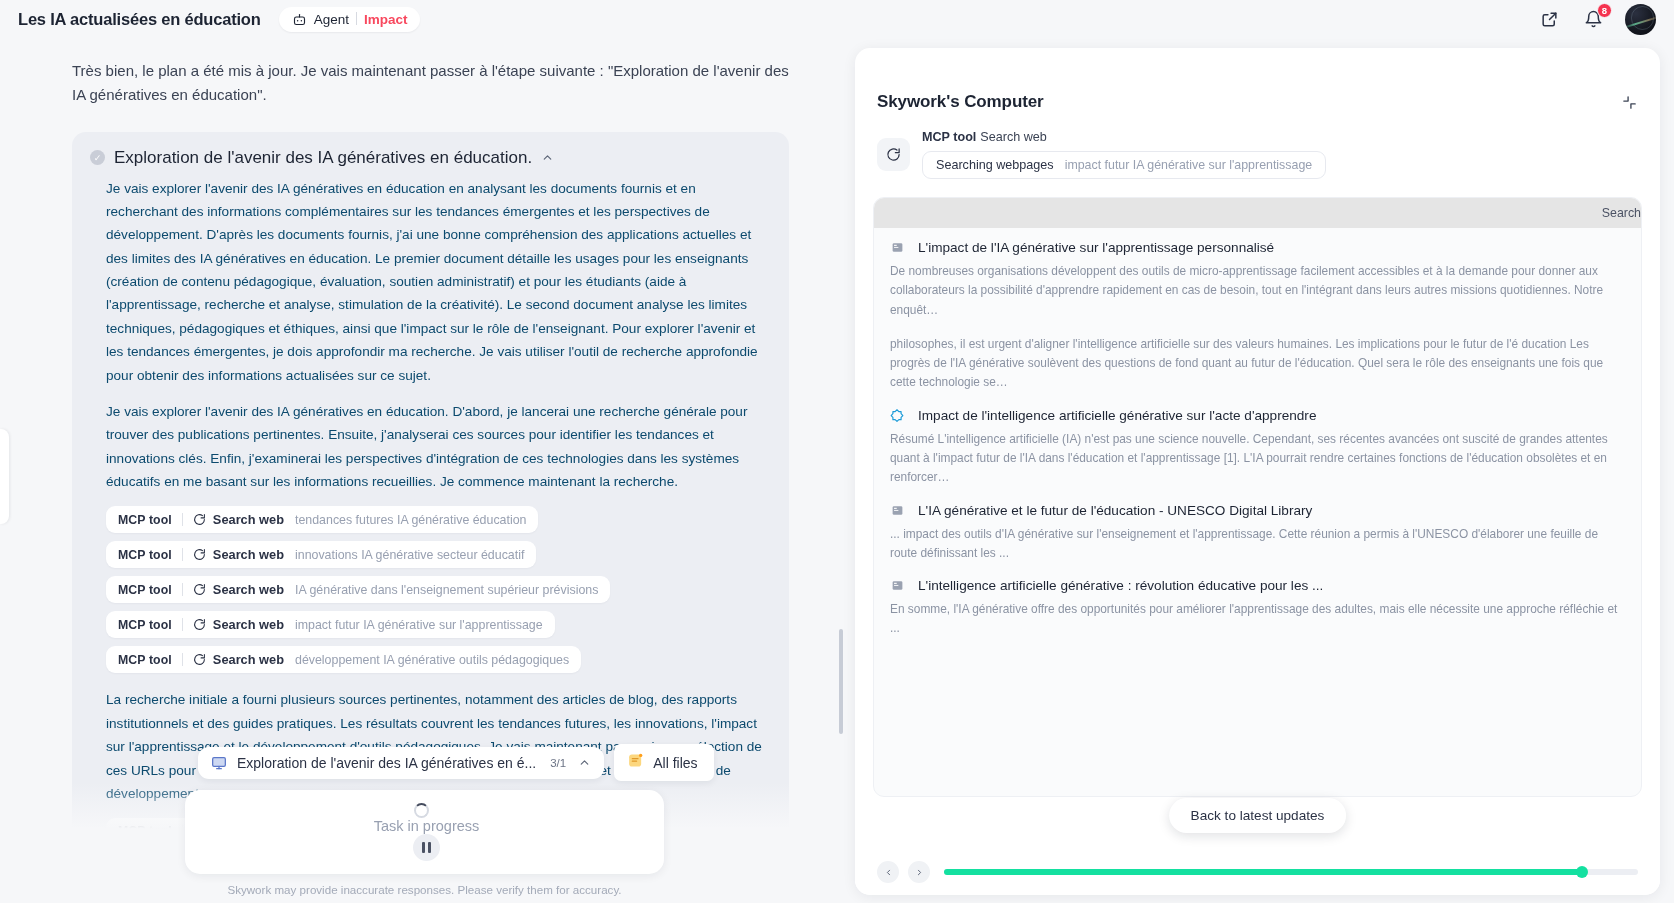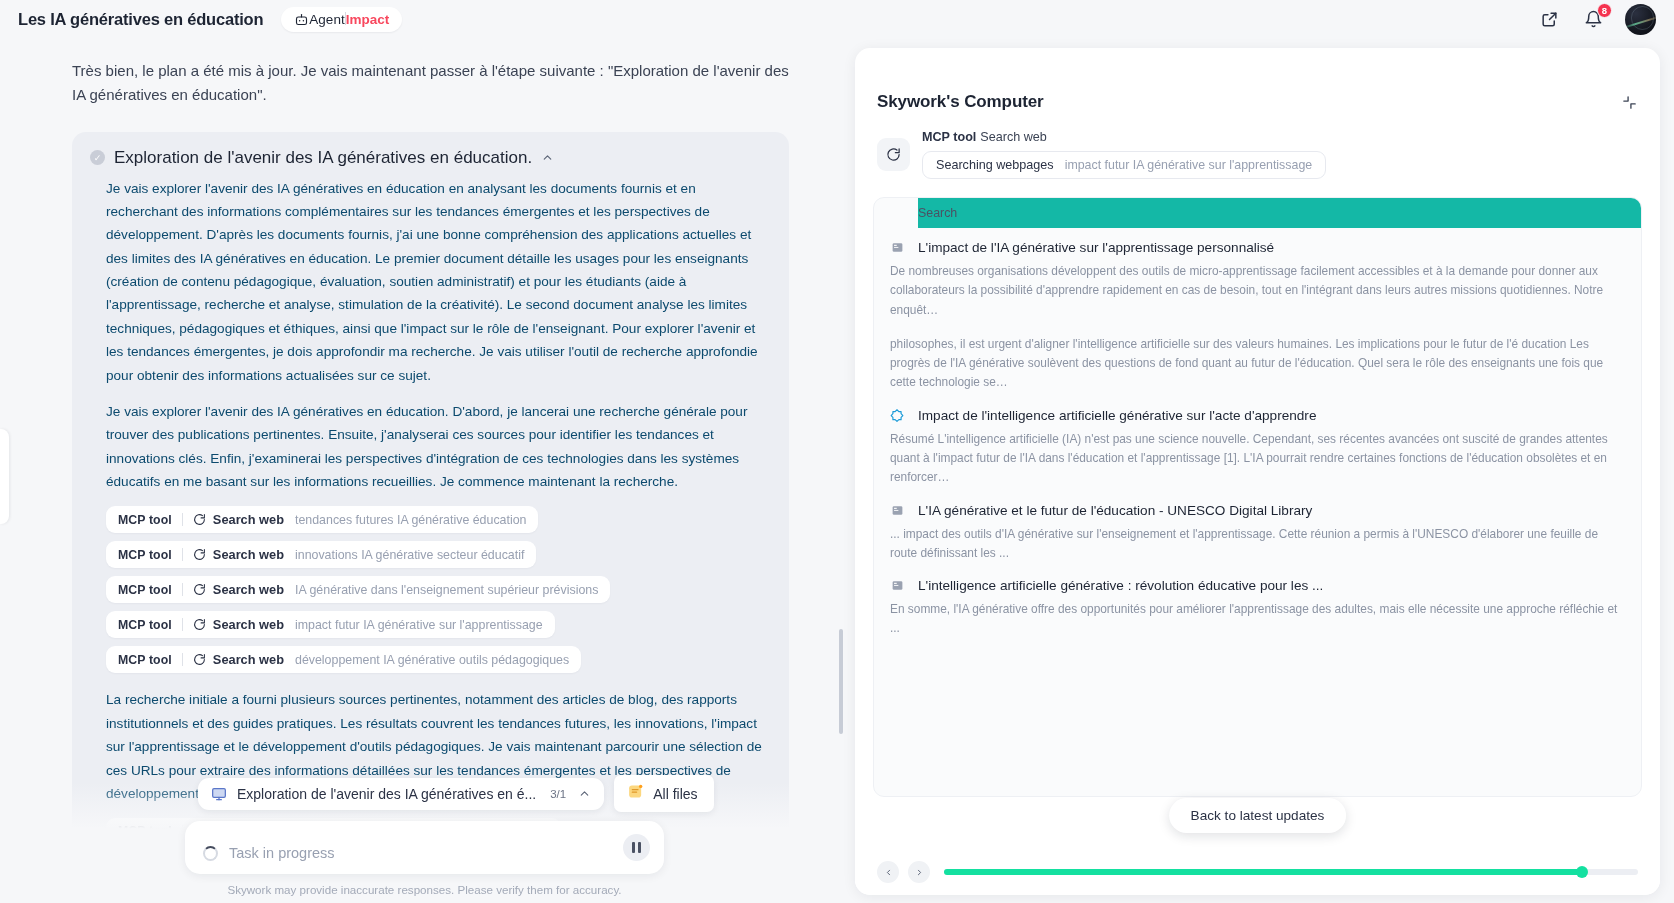--- a/index.html
+++ b/index.html
@@ -15,21 +15,21 @@
   .topbar {
     position: absolute; top: 0; left: 0; right: 0; height: 39px;
     display: flex; align-items: center; padding: 0 18px;
     background: #f6f7f9;
   }
   .app-title {
     font-size: 16.5px; font-weight: 700; color: #1d2433;
     letter-spacing: -0.2px; white-space: nowrap;
   }
   .mode-pill {
-    display: flex; align-items: flex-start; 
+    display: flex; align-items: flex-start; gap: 7px;
     background: #ffffff; border-radius: 16px;
     padding: 5px 13px; margin-left: 18px;
     box-shadow: 0 1px 2px rgba(16,24,40,0.06);
   }
   .mode-pill .robot-icon { display: flex; align-items: center; color: #1d2433; }
   .mode-agent { font-size: 13.5px; color: #1d2433; font-weight: 500; }
   .mode-sep { width: 1px; height: 13px; background: #d7dae1; }
   .mode-slides { font-size: 13.5px; color: #f8485e; font-weight: 600; }
   .topbar-right {
     margin-left: auto; display: flex; align-items: center; gap: 20px;
@@ -135,21 +135,21 @@
     display: flex; align-items: center; gap: 9px;
     background: #fff; border-radius: 7px; padding: 8px 16px 8px 13px;
     box-shadow: 0 2px 7px rgba(16,24,40,0.07);
     text-align: center;
   }
   .files-label { font-size: 14px; color: #2b3245; }
   .input-bar {
     margin: 0 auto; width: 479px;
     background: #fff; border-radius: 15px;
     box-shadow: 0 2px 10px rgba(16,24,40,0.07);
-    display: flex; align-items: flex-end; padding: 13px 14px 13px 18px;
+    display: flex; align-items: center; padding: 13px 14px 13px 18px; flex-direction: column;
   }
   .spinner-ring {
     width: 15px; height: 15px; border-radius: 50%;
     border: 2px solid #d6dae2; border-top-color: #454c5e;
     flex: none; margin-right: 11px;
   }
   .input-placeholder { font-size: 14.5px; color: #98a0b1; flex: 1; }
   .pause-btn {
     width: 27px; height: 27px; border-radius: 50%; background: #eceef3;
     display: flex; align-items: center; justify-content: center; cursor: pointer;
@@ -187,22 +187,22 @@
   }
   .cpq-label { font-size: 12.6px; color: #2b3245; font-weight: 500; }
   .cpq-text { font-size: 12.4px; color: #98a0b1; margin-left: 11px; }
 
   .results-box {
     margin: 18px 18px 0 18px; border-radius: 11px; overflow: hidden;
     background: #fafbfc; border: 1px solid #eef0f4;
     height: 600px;
   }
   .results-head {
-    background: #14b8a6; text-align: left; padding: 8px 0;
-    font-size: 12.4px; color: #4b5264; margin-left: 44px;
+    background: #e5e5e5; text-align: right; padding: 8px 0;
+    font-size: 12.4px; color: #4b5264;
   }
   .results-list { padding: 12px 16px 0 16px; }
   .result { margin-bottom: 15px; }
   .result-title-row { display: flex; align-items: center; gap: 14px; margin-bottom: 7px; }
   .res-ico { width: 14px; height: 14px; flex: none; display:flex; align-items:center; justify-content:center;}
   .result-title { font-size: 13.6px; color: #1d2433; font-weight: 500; cursor: pointer; }
   .result-snippet { font-size: 11.9px; line-height: 1.62; color: #8b93a3; }
 
   .back-latest {
     position: absolute; left: 50%; transform: translateX(-50%);
@@ -230,21 +230,21 @@
     position: absolute; top: 50%; width: 12px; height: 12px; border-radius: 50%;
     transform: translate(-50%, -50%);
   }
 </style>
 </head>
 <body>
 
 <div class="app">
 
   <div class="topbar">
-    <div class="app-title">Les IA génératives en éducation</div>
+    <div class="app-title">Les IA actualisées en éducation</div>
 
     <div class="mode-pill">
       <span class="robot-icon">
         <svg width="15" height="15" viewBox="0 0 24 24" fill="none" stroke="currentColor" stroke-width="1.8" stroke-linecap="round" stroke-linejoin="round">
           <rect x="4" y="8" width="16" height="12" rx="3"></rect>
             <path d="M12 4v4"></path>
             <circle cx="9" cy="14" r="1.2" fill="currentColor" stroke="none"></circle>
             <circle cx="15" cy="14" r="1.2" fill="currentColor" stroke="none"></circle>
         </svg>
       </span>

